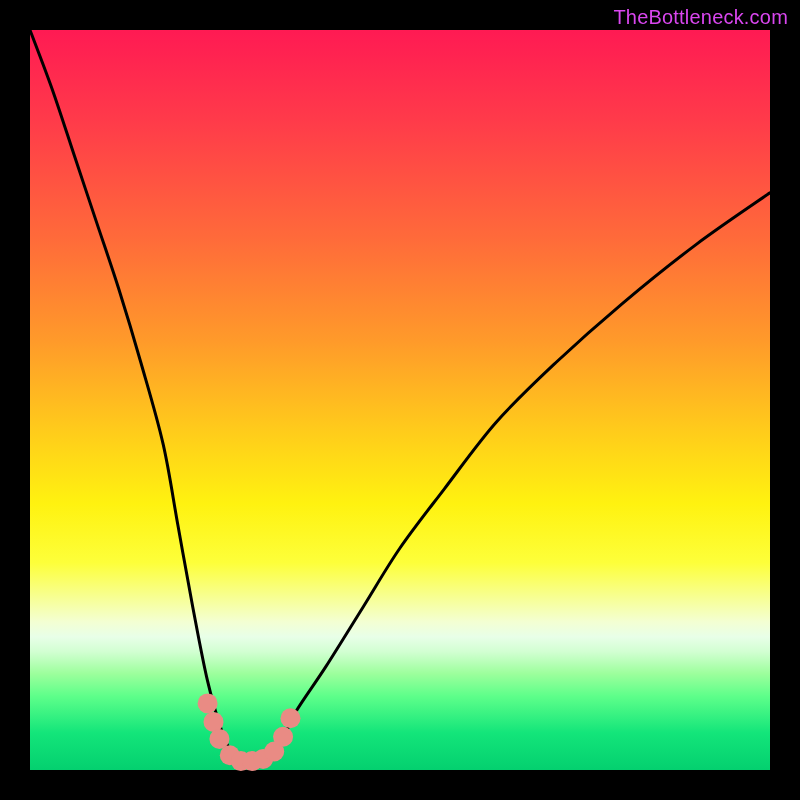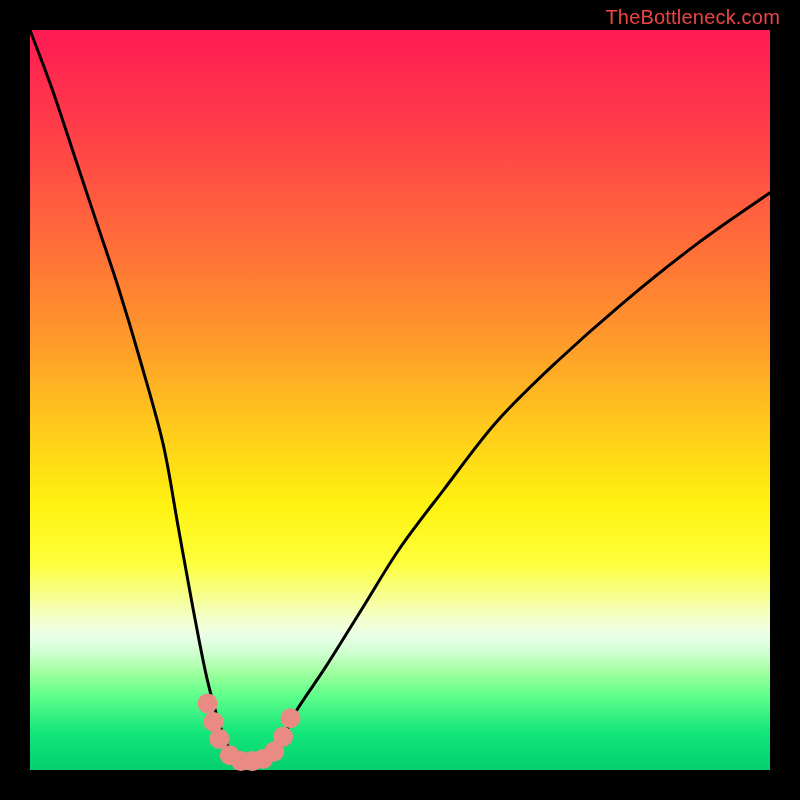--- a/index.html
+++ b/index.html
@@ -39,22 +39,22 @@
       #d2ffd2 84%,
       #9cff9c 87%,
       #5eff8a 90%,
       #13e57a 95%,
       #04d06f 100%
     );
   }
   .watermark {
     position: absolute;
     top: 6px;
-    right: 20px;
-    color: #ef4444;
+    right: 12px;
+    color: #d946ef;
     font-size: 20px;
     letter-spacing: 0.2px;
     user-select: none;
   }
   svg.curve {
     position: absolute;
     left: 0;
     top: 0;
     width: 740px;
     height: 740px;

